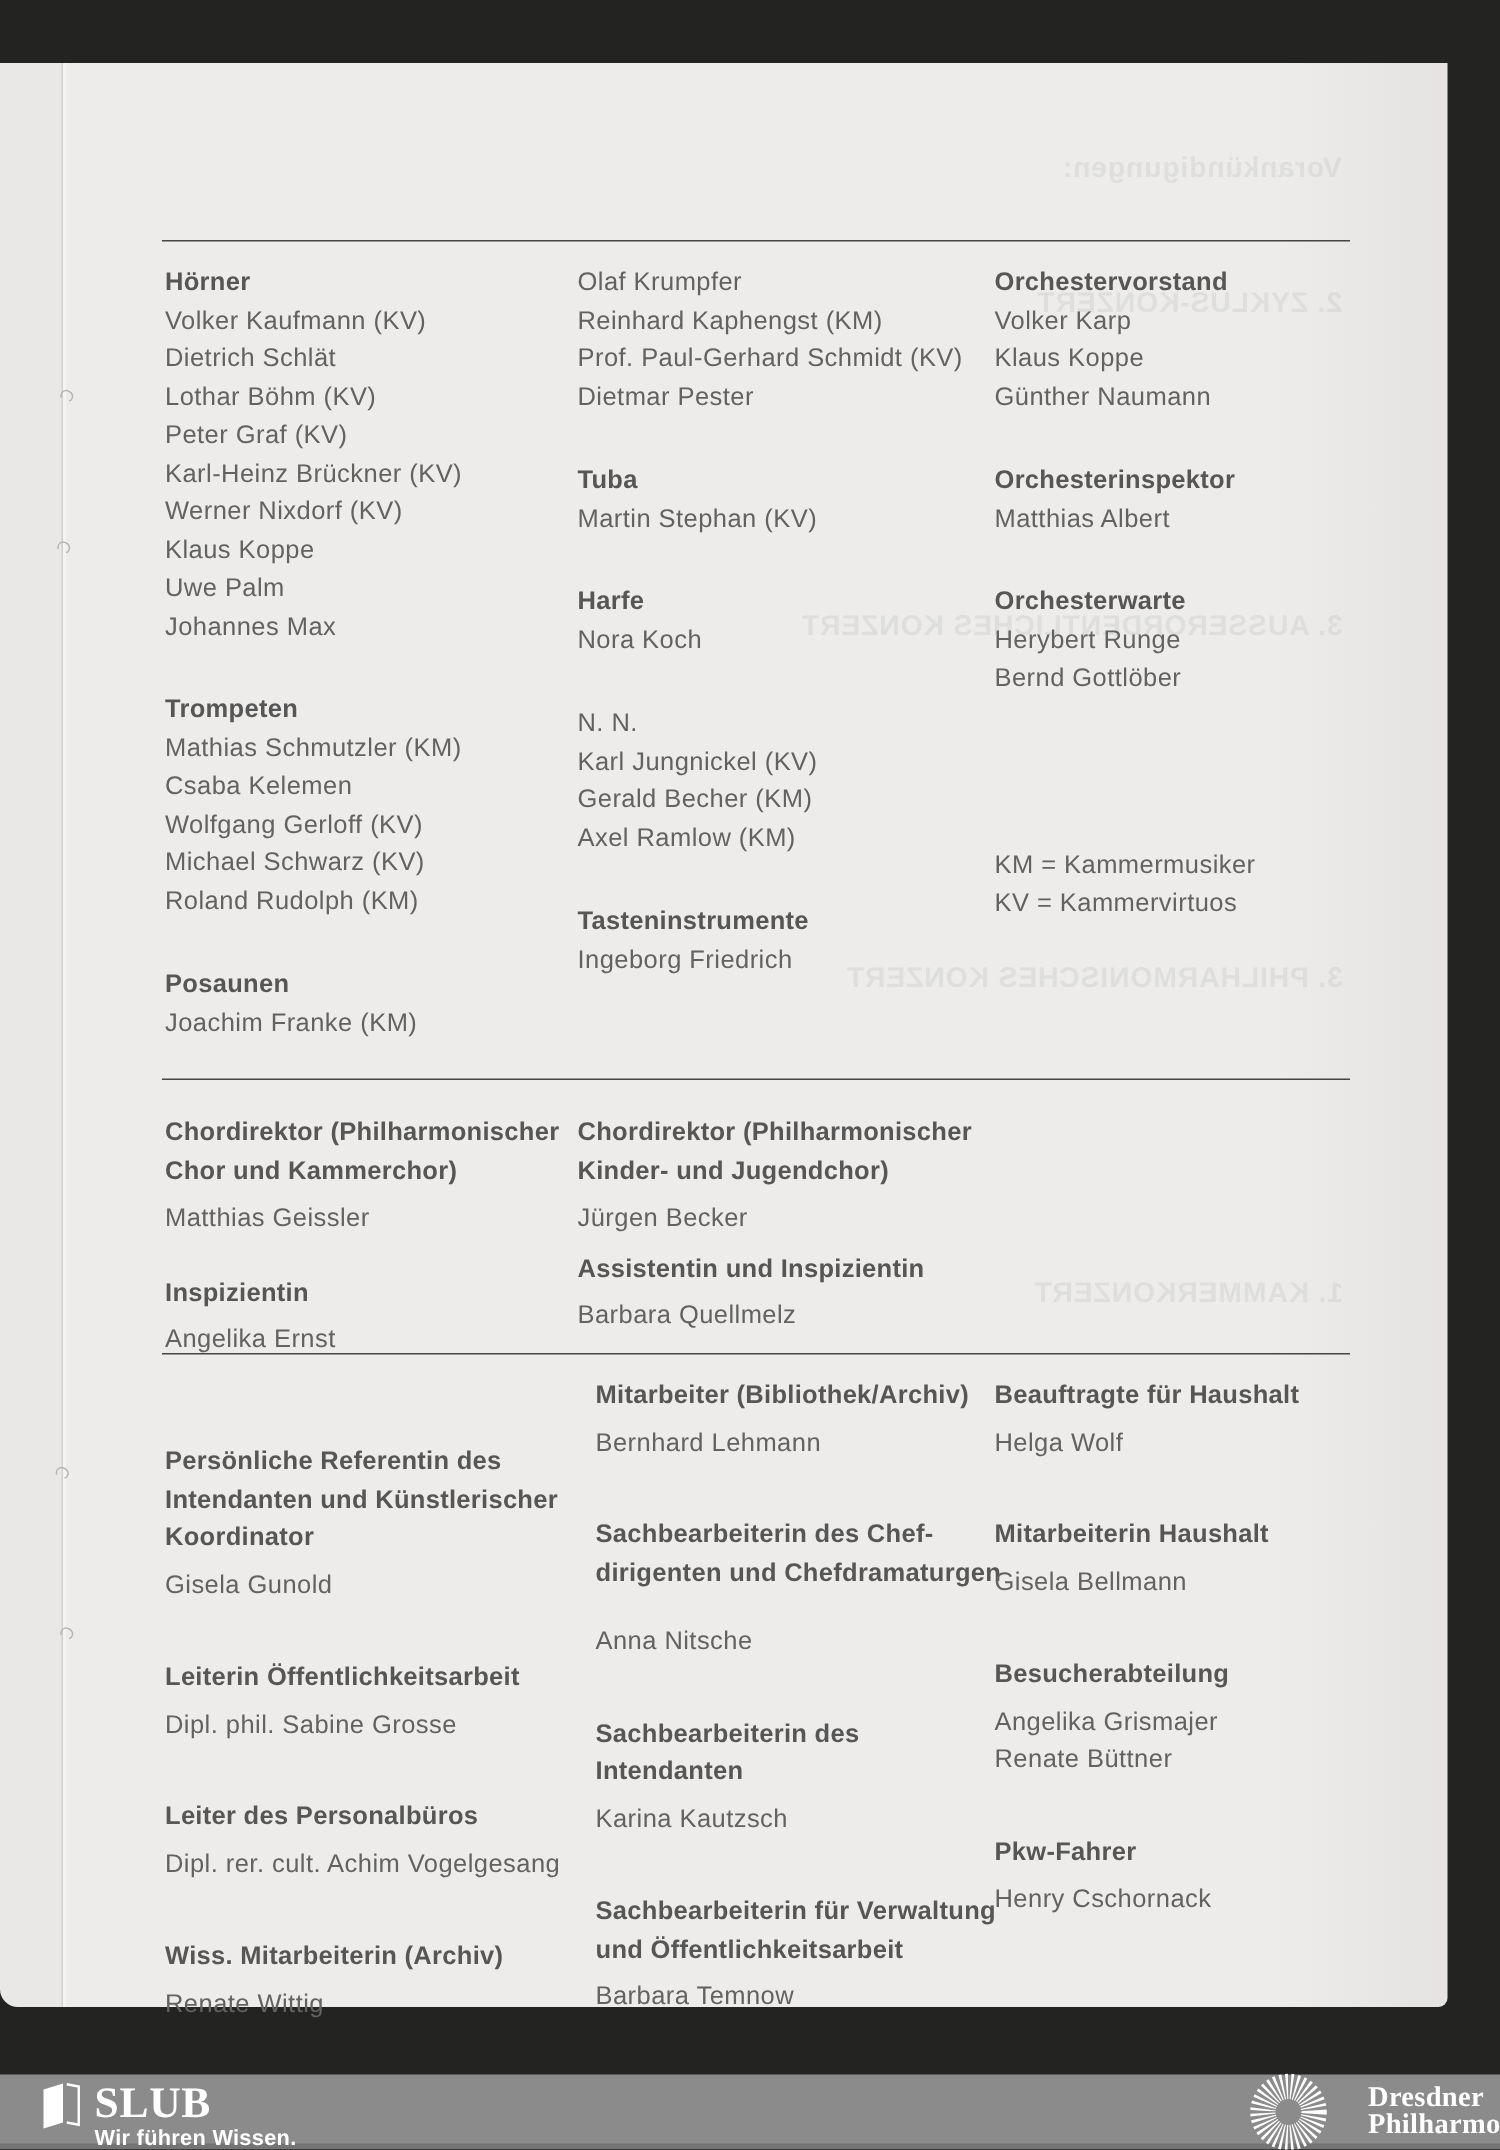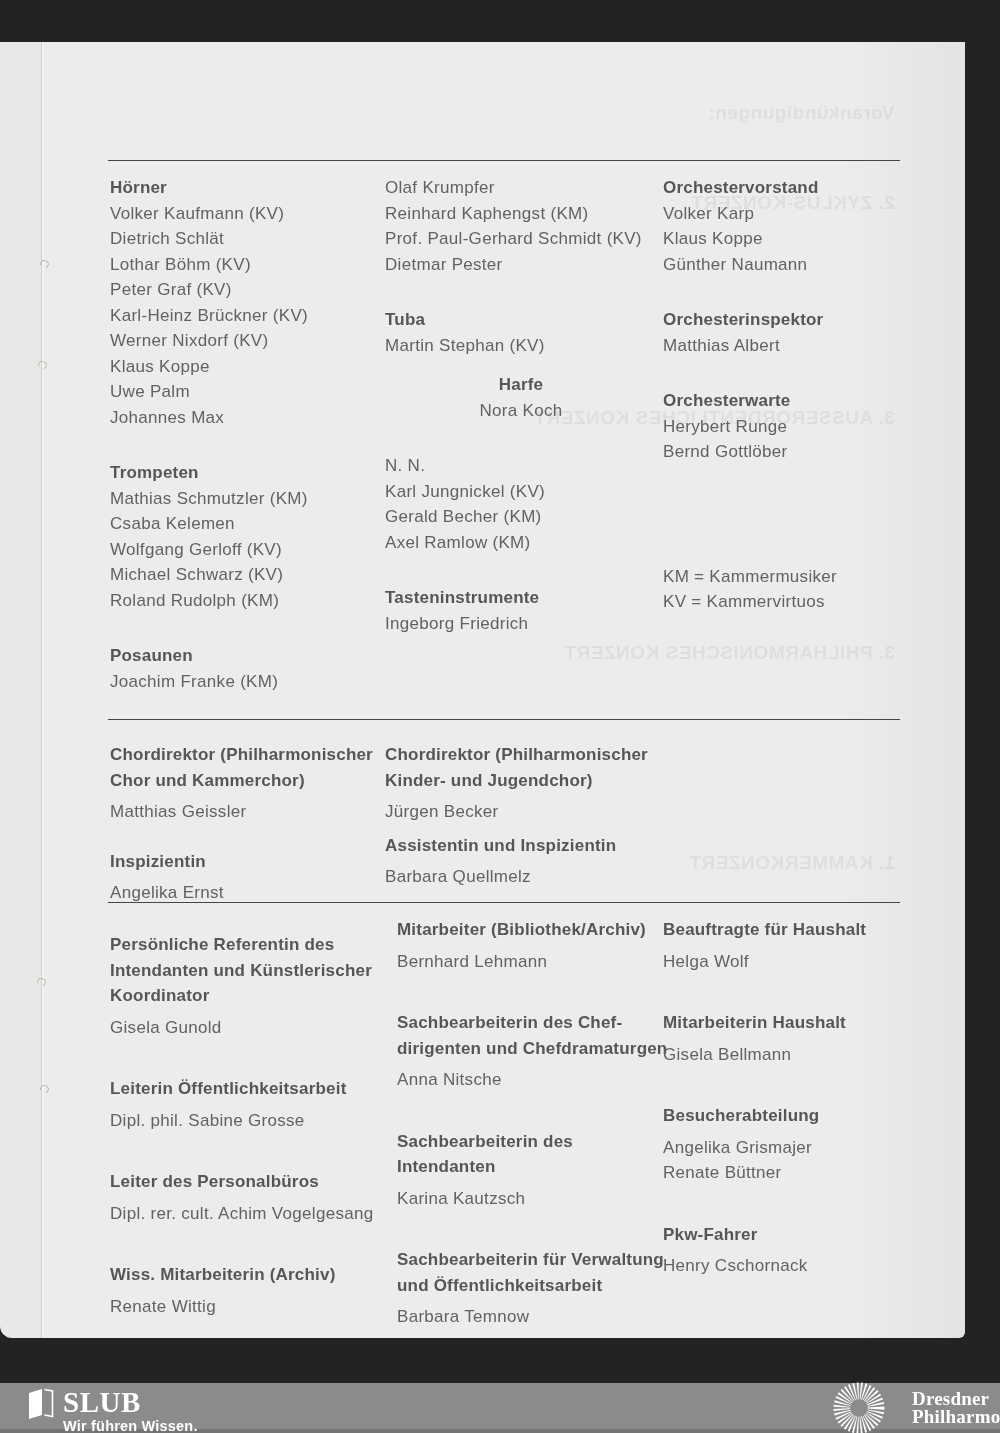--- a/index.html
+++ b/index.html
@@ -117,21 +117,21 @@
           <div class="group">
             <div class="member">Olaf Krumpfer</div>
             <div class="member">Reinhard Kaphengst (KM)</div>
             <div class="member">Prof. Paul-Gerhard Schmidt (KV)</div>
             <div class="member">Dietmar Pester</div>
           </div>
           <div class="group" style="margin-top: 30px;">
             <div class="heading">Tuba</div>
             <div class="member">Martin Stephan (KV)</div>
           </div>
-          <div class="group" style="margin-top: 14px; text-align: center;">
+          <div class="group" style="margin-top: 30px;">
             <div class="heading">Harfe</div>
             <div class="member">Nora Koch</div>
           </div>
           <div class="group" style="margin-top: 30px;">
             <div class="member">N. N.</div>
             <div class="member">Karl Jungnickel (KV)</div>
             <div class="member">Gerald Becher (KM)</div>
             <div class="member">Axel Ramlow (KM)</div>
           </div>
           <div class="group" style="margin-top: 30px;">
@@ -175,21 +175,21 @@
           <div class="group">
             <div class="heading">Chordirektor (Philharmonischer
 Kinder- und Jugendchor)</div>
             <div class="member" style="margin-top: 6px;">Jürgen Becker</div>
           </div>
           <div class="group" style="margin-top: 8px;">
             <div class="heading">Assistentin und Inspizientin</div>
             <div class="member" style="margin-top: 6px;">Barbara Quellmelz</div>
           </div>
         </div>
-        <div class="col" style="top: 890px; left: 110px;">
+        <div class="col" style="top: 919px; left: 110px;">
           <div class="group">
             <div class="heading">Persönliche Referentin des
 Intendanten und Künstlerischer
 Koordinator</div>
             <div class="member" style="margin-top: 6px;">Gisela Gunold</div>
           </div>
           <div class="group" style="margin-top: 36px;">
             <div class="heading">Leiterin Öffentlichkeitsarbeit</div>
             <div class="member" style="margin-top: 6px;">Dipl. phil. Sabine Grosse</div>
           </div>
@@ -203,21 +203,21 @@
           </div>
         </div>
         <div class="col" style="top: 875px; left: 397px;">
           <div class="group">
             <div class="heading">Mitarbeiter (Bibliothek/Archiv)</div>
             <div class="member" style="margin-top: 6px;">Bernhard Lehmann</div>
           </div>
           <div class="group" style="margin-top: 36px;">
             <div class="heading">Sachbearbeiterin des Chef-
 dirigenten und Chefdramaturgen</div>
-            <div class="member" style="margin-top: 6px;">Anna Nitsche</div>
+            <div class="member" style="margin-top: 20px;">Anna Nitsche</div>
           </div>
           <div class="group" style="margin-top: 36px;">
             <div class="heading">Sachbearbeiterin des Intendanten</div>
             <div class="member" style="margin-top: 6px;">Karina Kautzsch</div>
           </div>
           <div class="group" style="margin-top: 36px;">
             <div class="heading">Sachbearbeiterin für Verwaltung
 und Öffentlichkeitsarbeit</div>
             <div class="member" style="margin-top: 6px;">Barbara Temnow</div>
           </div>

